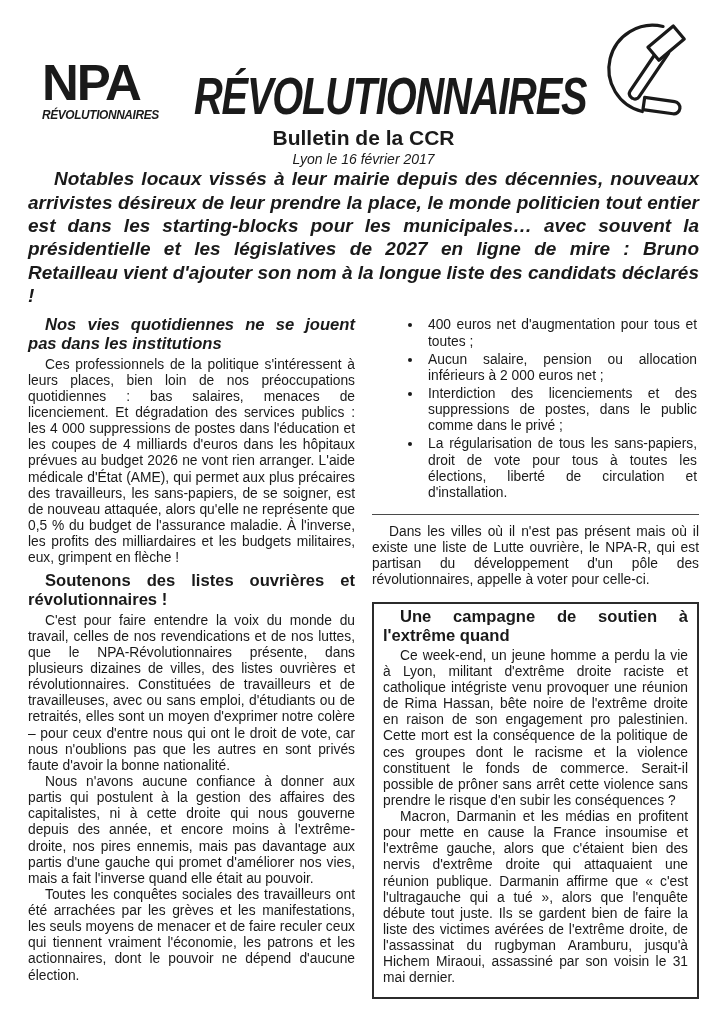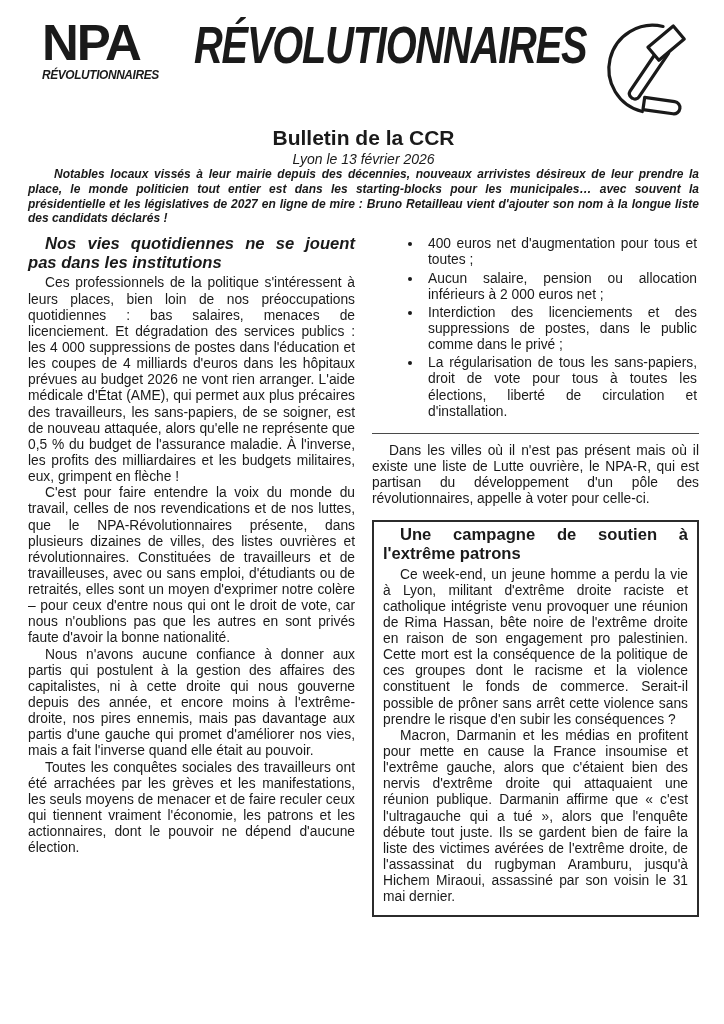--- a/index.html
+++ b/index.html
@@ -5,21 +5,21 @@
   html,body{margin:0;padding:0;background:#ffffff;}
   body{
     width:724px;height:1024px;overflow:hidden;
     color:#1a1a1a;
     font-family:"Liberation Sans", sans-serif;
     -webkit-font-smoothing:antialiased;
   }
   .page{box-sizing:border-box;width:724px;height:1024px;padding:16px 25px 0 28px;}
 
   
-  .masthead{display:flex;align-items:flex-start;margin:4px 0 2px 0;}
+  .masthead{display:flex;align-items:flex-end;margin:4px 0 2px 0;}
   .logo{width:138px;flex:none;text-align:left;padding-left:14px;}
   .logo-acronym{
     font-weight:bold;font-size:50px;line-height:.92;letter-spacing:-2px;
     transform:scaleX(1.02);transform-origin:left center;
   }
   .logo-sub{
     font-weight:bold;font-style:italic;font-size:12.4px;letter-spacing:-.4px;
     transform:scaleX(.96);transform-origin:left center;margin-top:2px;white-space:nowrap;
   }
   .masthead-center{flex:1;min-width:0;padding-left:14px;}
@@ -36,21 +36,21 @@
   .emblem{flex:none;width:104px;margin-left:2px;}
 
   
   .bulletin-title{text-align:center;font-weight:bold;font-size:21px;line-height:1.15;margin-top:4px;}
   .dateline{text-align:center;font-style:italic;font-size:14px;line-height:1.15;margin-top:1px;}
   .headline{
     text-align:center;font-weight:bold;font-style:italic;font-size:19.5px;
     margin:3px 0 7px 0;line-height:1.15;
   }
   .lede{
-    font-weight:bold;font-style:italic;font-size:12px;line-height:1.23;
+    font-weight:bold;font-style:italic;font-size:19px;line-height:1.23;
     text-align:justify;text-indent:26px;margin:0 0 8px 0;
   }
 
   
   .columns{display:flex;gap:17px;margin-top:4px;}
   .col{flex:1;min-width:0;}
   p.body{
     font-size:13.8px;line-height:1.17;text-align:justify;text-indent:17px;margin:0;
   }
   h2.sec-heading{
@@ -93,43 +93,44 @@
 
           <path d="M 52,80 h 32 a 6.5,6.5 0 0 1 6.5,6.5 v 0 a 6.5,6.5 0 0 1 -6.5,6.5 h -32 z" transform="rotate(8 52 84)"></path>
 
           <path d="M 0,0 h 35 v 18 h -35 z" transform="translate(56,27) rotate(-40)"></path>
         </g>
       </svg>
     </div>
   </header>
 
   <div class="bulletin-title">Bulletin de la CCR</div>
-  <div class="dateline">Lyon le 13 février 2026</div>
+  <div class="dateline">Lyon le 16 février 2017</div>
   <p class="lede">Notables locaux vissés à leur mairie depuis des décennies, nouveaux arrivistes désireux de leur prendre la place, le monde politicien tout entier est dans les starting-blocks pour les municipales… avec souvent la présidentielle et les législatives de 2027 en ligne de mire : Bruno Retailleau vient d'ajouter son nom à la longue liste des candidats déclarés !</p>
 
   <div class="columns">
 
     <div class="col">
       <h2 class="sec-heading first italic-head">Nos vies quotidiennes ne se jouent pas dans les institutions</h2>
       <p class="body">Ces professionnels de la politique s'intéressent à leurs places, bien loin de nos préoccupations quotidiennes : bas salaires, menaces de licenciement. Et dégradation des services publics : les 4 000 suppressions de postes dans l'éducation et les coupes de 4 milliards d'euros dans les hôpitaux prévues au budget 2026 ne vont rien arranger. L'aide médicale d'État (AME), qui permet aux plus précaires des travailleurs, les sans-papiers, de se soigner, est de nouveau attaquée, alors qu'elle ne représente que 0,5 % du budget de l'assurance maladie. À l'inverse, les profits des milliardaires et les budgets militaires, eux, grimpent en flèche !</p>
+      <h2 class="sec-heading">Soutenons des listes ouvrières et révolutionnaires !</h2>
       <p class="body">C'est pour faire entendre la voix du monde du travail, celles de nos revendications et de nos luttes, que le NPA-Révolutionnaires présente, dans plusieurs dizaines de villes, des listes ouvrières et révolutionnaires. Constituées de travailleurs et de travailleuses, avec ou sans emploi, d'étudiants ou de retraités, elles sont un moyen d'exprimer notre colère – pour ceux d'entre nous qui ont le droit de vote, car nous n'oublions pas que les autres en sont privés faute d'avoir la bonne nationalité.</p>
       <p class="body">Nous n'avons aucune confiance à donner aux partis qui postulent à la gestion des affaires des capitalistes, ni à cette droite qui nous gouverne depuis des année, et encore moins à l'extrême-droite, nos pires ennemis, mais pas davantage aux partis d'une gauche qui promet d'améliorer nos vies, mais a fait l'inverse quand elle était au pouvoir.</p>
       <p class="body">Toutes les conquêtes sociales des travailleurs ont été arrachées par les grèves et les manifestations, les seuls moyens de menacer et de faire reculer ceux qui tiennent vraiment l'économie, les patrons et les actionnaires, dont le pouvoir ne dépend d'aucune élection.</p>
     </div>
 
     <div class="col">
       <ul class="demands">
         <li>400 euros net d'augmentation pour tous et toutes ;</li>
         <li>Aucun salaire, pension ou allocation inférieurs à 2 000 euros net ;</li>
         <li>Interdiction des licenciements et des suppressions de postes, dans le public comme dans le privé ;</li>
         <li>La régularisation de tous les sans-papiers, droit de vote pour tous à toutes les élections, liberté de circulation et d'installation.</li>
       </ul>
       <hr class="col-rule">
       <p class="body">Dans les villes où il n'est pas présent mais où il existe une liste de Lutte ouvrière, le NPA-R, qui est partisan du développement d'un pôle des révolutionnaires, appelle à voter pour celle-ci.</p>
       <section class="boxed">
-        <h2 class="sec-heading first">Une campagne de soutien à l'extrême patrons</h2>
+        <h2 class="sec-heading first">Une campagne de soutien à l'extrême quand</h2>
         <p class="body">Ce week-end, un jeune homme a perdu la vie à Lyon, militant d'extrême droite raciste et catholique intégriste venu provoquer une réunion de Rima Hassan, bête noire de l'extrême droite en raison de son engagement pro palestinien. Cette mort est la conséquence de la politique de ces groupes dont le racisme et la violence constituent le fonds de commerce. Serait-il possible de prôner sans arrêt cette violence sans prendre le risque d'en subir les conséquences ?</p>
         <p class="body">Macron, Darmanin et les médias en profitent pour mette en cause la France insoumise et l'extrême gauche, alors que c'étaient bien des nervis d'extrême droite qui attaquaient une réunion publique. Darmanin affirme que « c'est l'ultragauche qui a tué », alors que l'enquête débute tout juste. Ils se gardent bien de faire la liste des victimes avérées de l'extrême droite, de l'assassinat du rugbyman Aramburu, jusqu'à Hichem Miraoui, assassiné par son voisin le 31 mai dernier.</p>
       </section>
     </div>
 
   </div>
 </div>
 
 </body></html>

